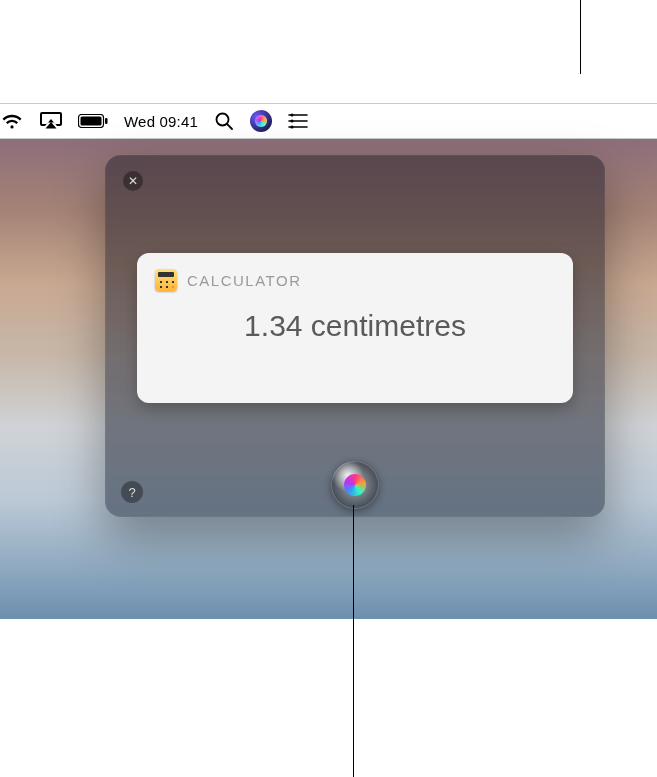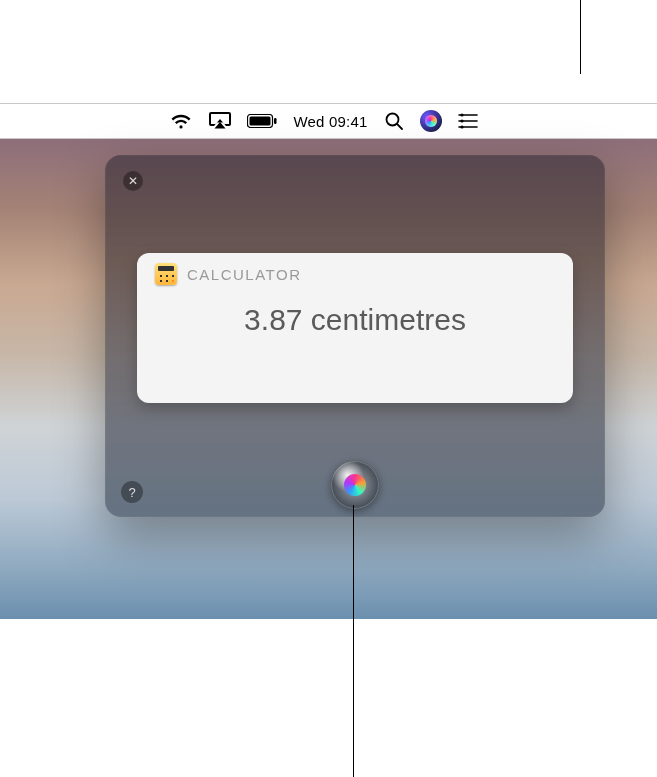--- a/index.html
+++ b/index.html
@@ -6,21 +6,21 @@
   html, body { width: 657px; height: 777px; overflow: hidden; font-family: -apple-system, "Helvetica Neue", Helvetica, Arial, sans-serif; background: #fff; }
   .stage { position: relative; width: 657px; height: 777px; background: #fff; }
 
   
   .callout-top { position: absolute; left: 580px; top: 0; width: 1px; height: 74px; background: #000; }
 
   
   .menubar {
     position: absolute; top: 103px; left: 0; right: 0; height: 36px;
     background: #fff; border-top: 1px solid #c9c9c9; border-bottom: 1px solid #c9c9c9;
-    display: flex; align-items: center; justify-content: center;
+    display: flex; align-items: center; justify-content: flex-start;
     padding-right: 10px; gap: 16px;
     color: #000;
     font-size: 15px;
   }
   .menubar .icon { display: flex; align-items: center; justify-content: center; }
   .menubar .icon svg { display: block; }
   .dt { font-weight: 400; letter-spacing: 0.2px; }
 
   .siri-menu {
     width: 22px; height: 22px; border-radius: 50%;
@@ -63,21 +63,21 @@
 
   .prompt {
     color: #fff; font-size: 21px; font-weight: 400;
     margin: 8px 0 0 34px;
     text-shadow: 0 1px 3px rgba(0,0,0,0.5);
   }
 
   .card {
     margin: 62px 14px 0; background: #f4f4f4; border-radius: 12px;
     box-shadow: 0 6px 16px rgba(0,0,0,0.25);
-    padding: 10px 18px 22px;
+    padding: 16px 18px 22px;
     min-height: 150px;
   }
   .card-head { display:flex; align-items:center; gap:10px; }
   .calc-icon {
     width: 22px; height: 22px; border-radius: 4px;
     background: linear-gradient(180deg, #ffe17a, #ffb638);
     position: relative; overflow: hidden;
     box-shadow: 0 1px 2px rgba(0,0,0,0.3);
   }
   .calc-icon::before{
@@ -181,21 +181,21 @@
       <div class="close-btn">
         <span>✕</span>
       </div>
 
       <div class="card">
         <div class="card-head">
           <div class="calc-icon"></div>
           <div class="card-title">CALCULATOR</div>
         </div>
         <div class="conv">
-          <div class="line2">3.87 centimetres</div>
+          <div class="line2">1.34 centimetres</div>
         </div>
       </div>
 
       <div class="help-btn">
         <span>?</span>
       </div>
       <div class="siri-orb"></div>
     </div>
   </div>
 

